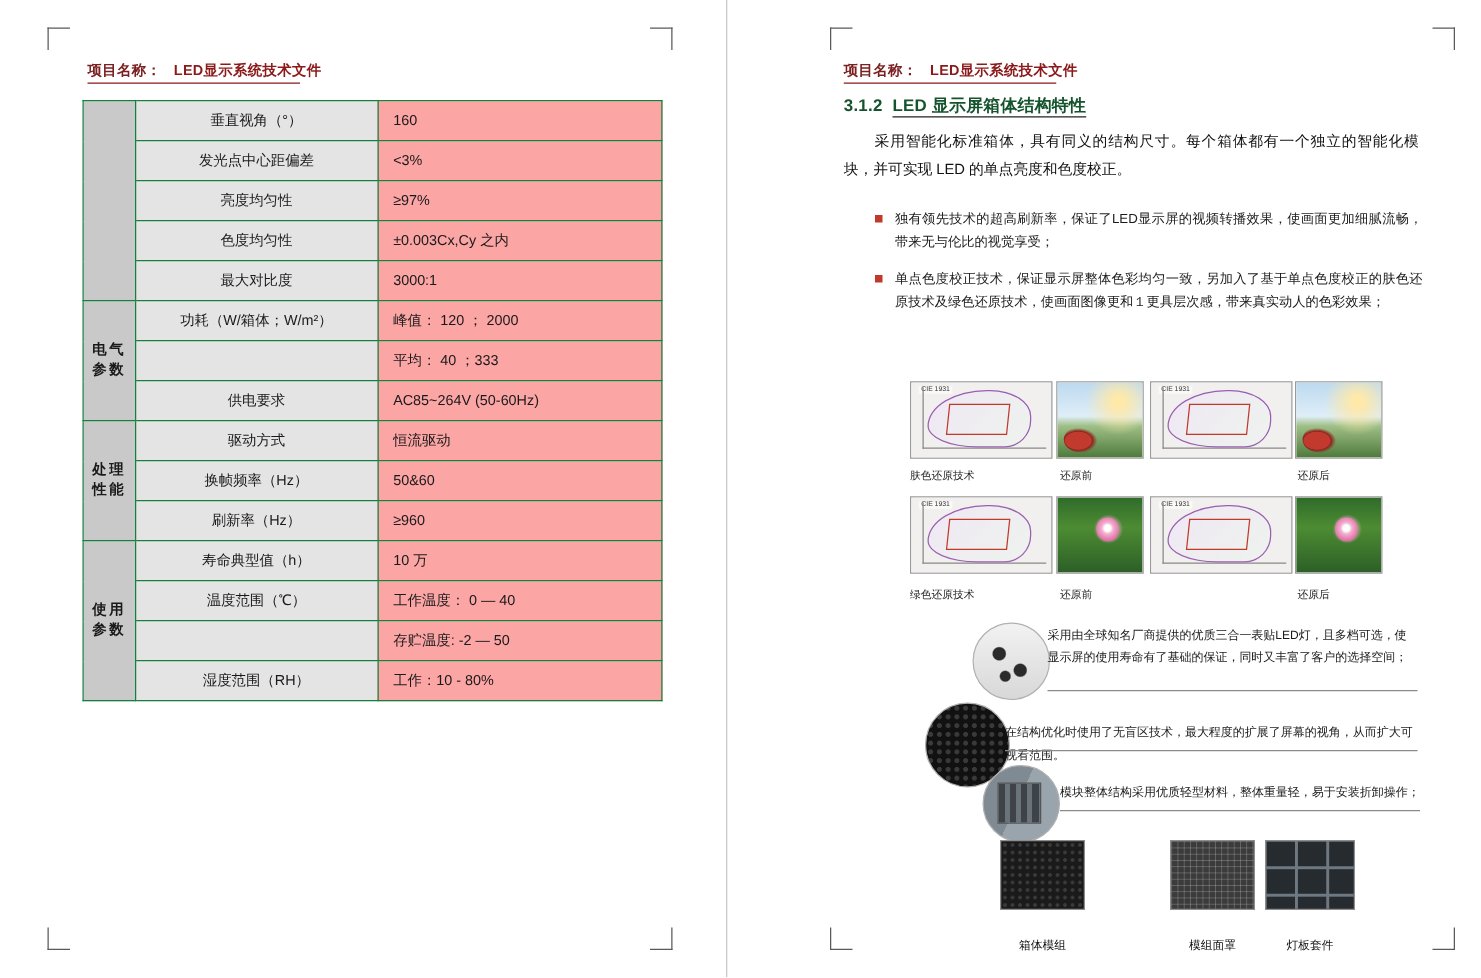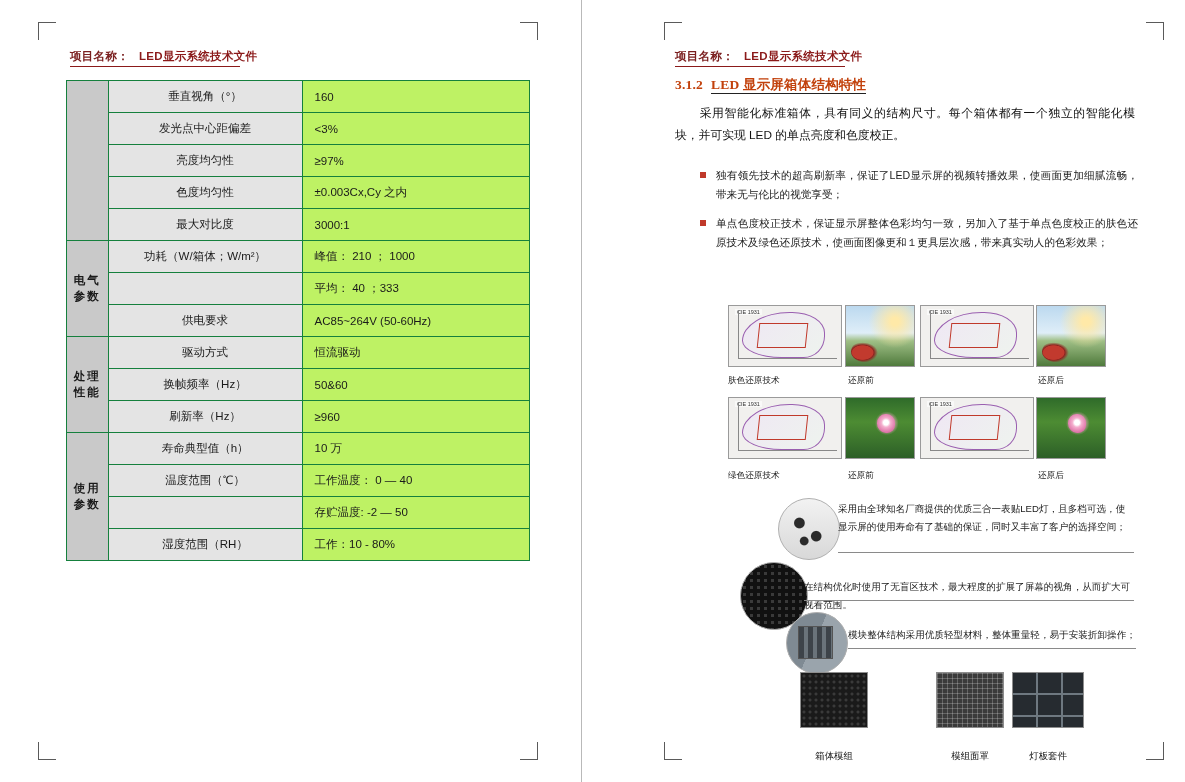--- a/index.html
+++ b/index.html
@@ -92,37 +92,36 @@
     padding: 2px 4px;
   }
   .spec-table td.name {
     width: 210px;
     background: #e4e4e4;
     text-align: center;
     font-weight: normal;
   }
   .spec-table td.val {
     width: 244px;
-    background: #bef264;
+    background: #fca5a5;
     text-align: left;
     padding-left: 12px;
   }
   .squiggle {
     border-bottom: 1px dotted #c0392b;
   }
 
   
   .sec-title {
     position: absolute;
     left: 675px; top: 76px;
     font-size: 13.5px;
     font-weight: bold;
-    color: #c2410c;
+    color: #14532d;
     letter-spacing: .2px;
-    font-family: Liberation Serif, serif;
   }
   .sec-title .num { margin-right: 8px; }
   .sec-title .underline {
     border-bottom: 1.5px solid #222;
     padding-bottom: 1px;
   }
   .para {
     position: absolute;
     left: 675px; top: 103px;
     width: 460px;
@@ -352,21 +351,21 @@
           <td class="val squiggle">±0.003Cx,Cy 之内</td>
         </tr>
         <tr>
           <td class="name">最大对比度</td>
           <td class="val">3000:1</td>
         </tr>
 
         <tr>
           <td class="group" rowspan="3">电气<br>参数</td>
           <td class="name">功耗（W/箱体；W/m²）</td>
-          <td class="val">峰值： 210 ； 1000</td>
+          <td class="val">峰值： 120 ； 2000</td>
         </tr>
         <tr>
           <td class="name"></td>
           <td class="val">平均： 40 ；333</td>
         </tr>
         <tr>
           <td class="name">供电要求</td>
           <td class="val">AC85~264V (50-60Hz)</td>
         </tr>
 

